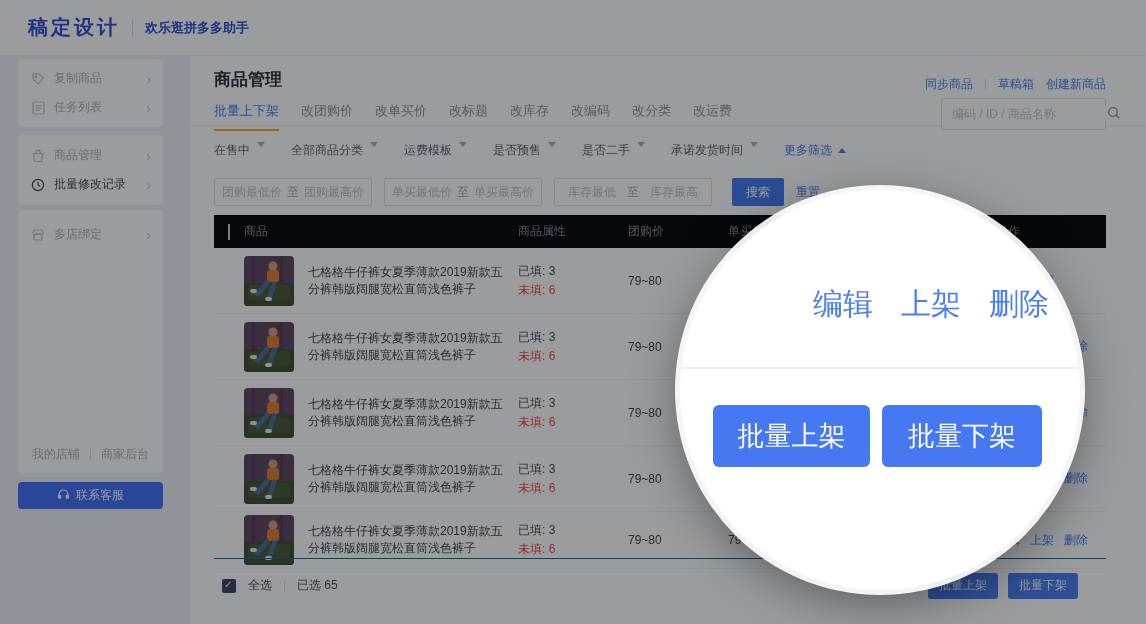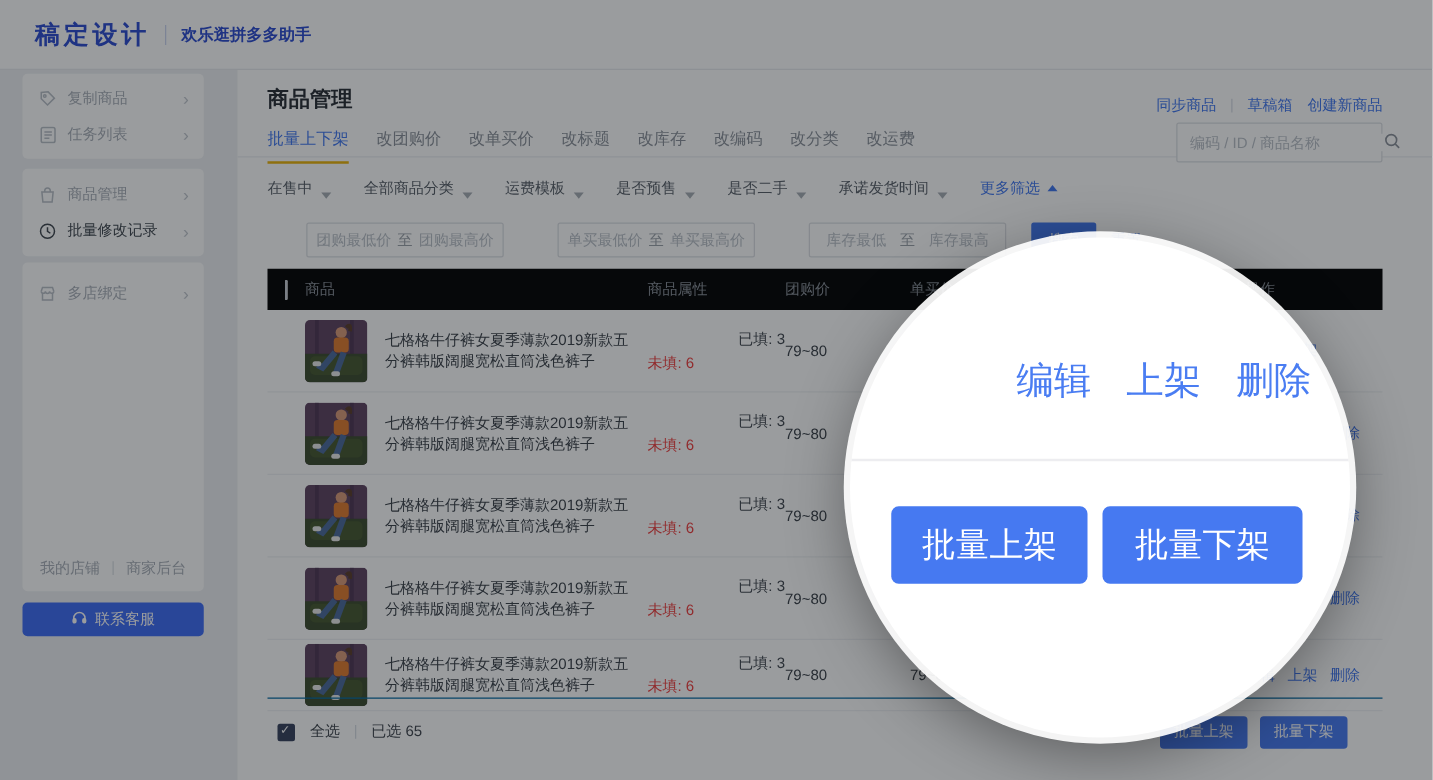--- a/index.html
+++ b/index.html
@@ -36,45 +36,45 @@
   .tabs { position:absolute; left:24px; top:46px; display:flex; gap:22px; }
   .tab { color:#8a9099; font-size:13px; padding-bottom:9px; cursor:pointer; }
   .tab.active { color:#4177f0; border-bottom:2px solid #eab308; }
   .tabs-divider { position:absolute; left:0; top:69px; width:956px; height:1px; background:#eceef1; }
   .search-box { position:absolute; right:40px; top:42px; width:165px; height:32px; border:1px solid #dcdfe3; border-radius:2px;
                 background:#fff; display:flex; align-items:center; padding:0 10px; }
   .search-box input { flex:1; border:none; outline:none; font-size:12px; color:#40464e; font-family:inherit; }
   .search-box input::placeholder { color:#b9bfc7; }
   
   .filters { position:absolute; left:24px; top:86px; display:flex; align-items:center; gap:26px; }
-  .filter { display:flex; align-items:flex-end; gap:7px; color:#565d66; cursor:pointer; }
+  .filter { display:flex; align-items:flex-start; gap:7px; color:#565d66; cursor:pointer; }
   .caret-down { width:0; height:0; border-left:4px solid transparent; border-right:4px solid transparent; border-top:5px solid #a6acb3; }
   .more-filter { color:#4177f0; display:flex; align-items:center; gap:6px; cursor:pointer; }
   .caret-up-blue { width:0; height:0; border-left:4px solid transparent; border-right:4px solid transparent; border-bottom:5px solid #4177f0; }
   
   .range-row { position:absolute; left:24px; top:122px; display:flex; align-items:center; gap:12px; }
-  .range-box { display:flex; align-items:center; border:1px solid #dcdfe3; border-radius:2px; height:28px; padding:0 4px;margin-left:31px; }
+  .range-box { display:flex; align-items:center; border:1px solid #dcdfe3; border-radius:2px; height:28px; padding:0 4px; }
   .range-box input { width:66px; border:none; outline:none; text-align:center; font-size:12px; font-family:inherit; color:#40464e; }
   .range-box input::placeholder { color:#b9bfc7; }
   .range-sep { color:#9aa0a8; padding:0 2px; }
   .search-btn { width:52px; height:28px; background:#4177f0; color:#fff; border-radius:2px; display:flex; align-items:center; justify-content:center; margin-left:8px; cursor:pointer; }
   .reset-link { color:#4177f0; margin-left:0; cursor:pointer; }
   
   .grid { display:grid; grid-template-columns:30px 64px 210px 110px 100px 100px 1fr 110px; align-items:center; }
   .thead { position:absolute; left:24px; top:159px; width:892px; height:33px; background:#000000; color:#878d96; }
   .tbody { position:absolute; left:24px; top:192px; width:892px; }
   .t-row { height:66px; border-bottom:1px solid #f0f2f4; }
   .cb { width:14px; height:14px; border-radius:2px; }
   .cb.on { background:#36415c; position:relative; }
   .cb.on::after { content:"✓"; position:absolute; left:2px; top:0px; color:#fff; font-size:10px; }
   .cb.off { background:#fff; border:1px solid #c9ced6; }
   .pimg { width:50px; height:50px; border-radius:4px; overflow:hidden; display:block; }
   .ptitle { width:205px; color:#3a4048; line-height:17px; }
   .pid { color:#a9afb8; margin-top:3px; }
-  .attr-filled { color:#40464e; line-height:19px;text-align:right; }
+  .attr-filled { color:#40464e; line-height:19px; }
   .attr-unfilled { color:#f03e3e; line-height:19px; }
   .price { color:#3a4048; }
   .row-actions { display:flex; gap:10px; color:#4177f0; }
   .row-actions span { cursor:pointer; }
   
   .bottom-bar { position:absolute; left:24px; top:502px; width:892px; height:54px; border-top:1px solid #0369a1; display:flex; align-items:center; }
   .bottom-bar .sep { width:1px; height:11px; background:#d8dce3; margin:0 12px; }
   .bottom-bar .sel-label { margin-left:12px; color:#40464e; }
   .bottom-btns { margin-left:auto; margin-right:28px; display:flex; gap:10px; }
   .mini-btn { height:26px; padding:0 11px; background:#4679f1; color:#fff; border-radius:3px; display:flex; align-items:center; cursor:pointer; }

